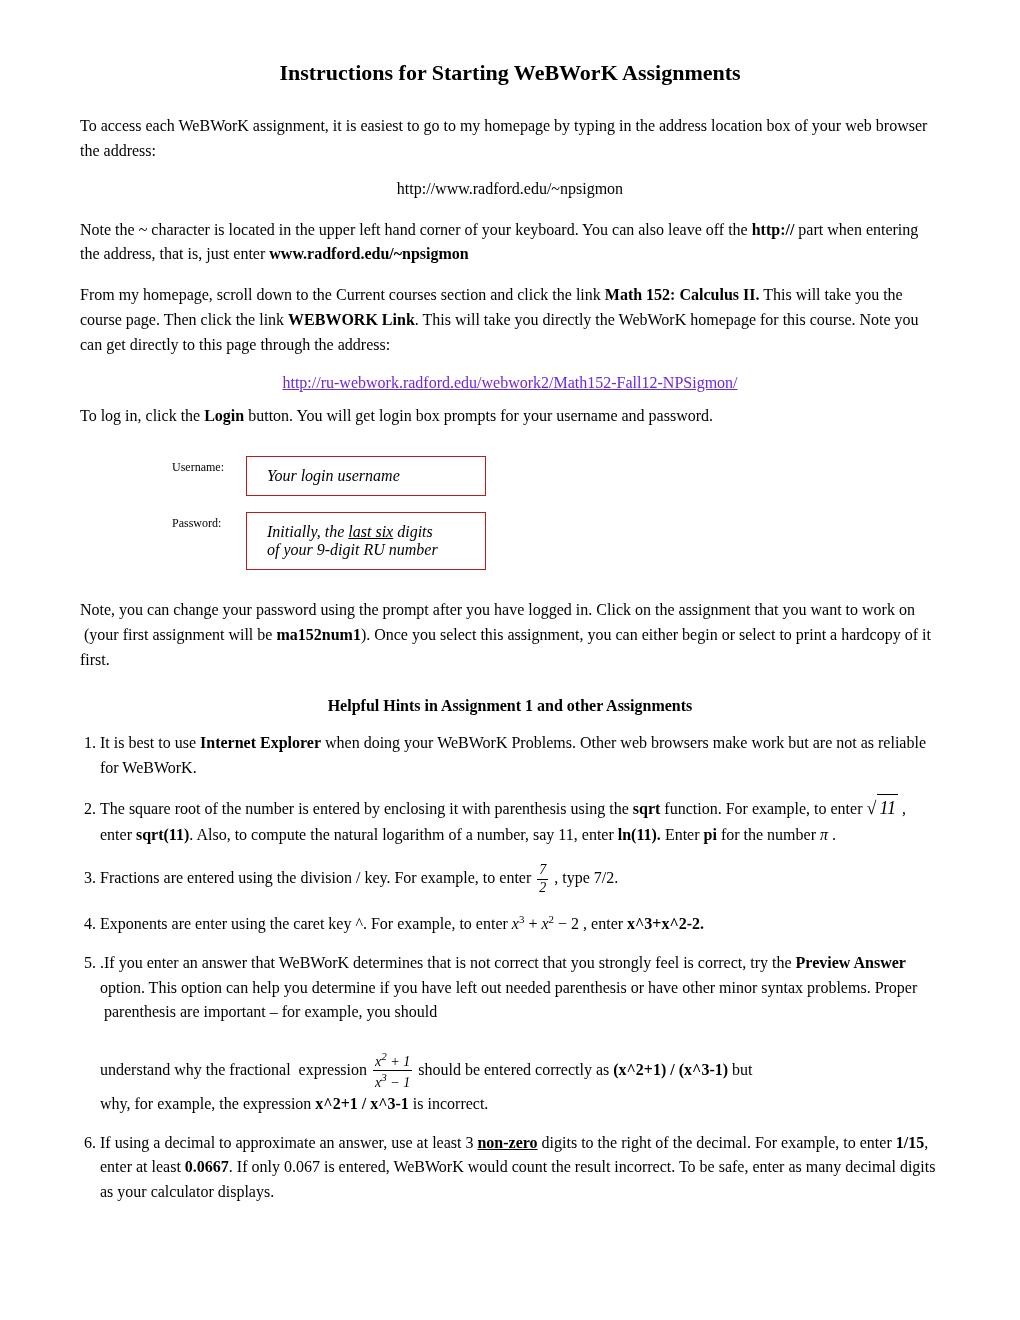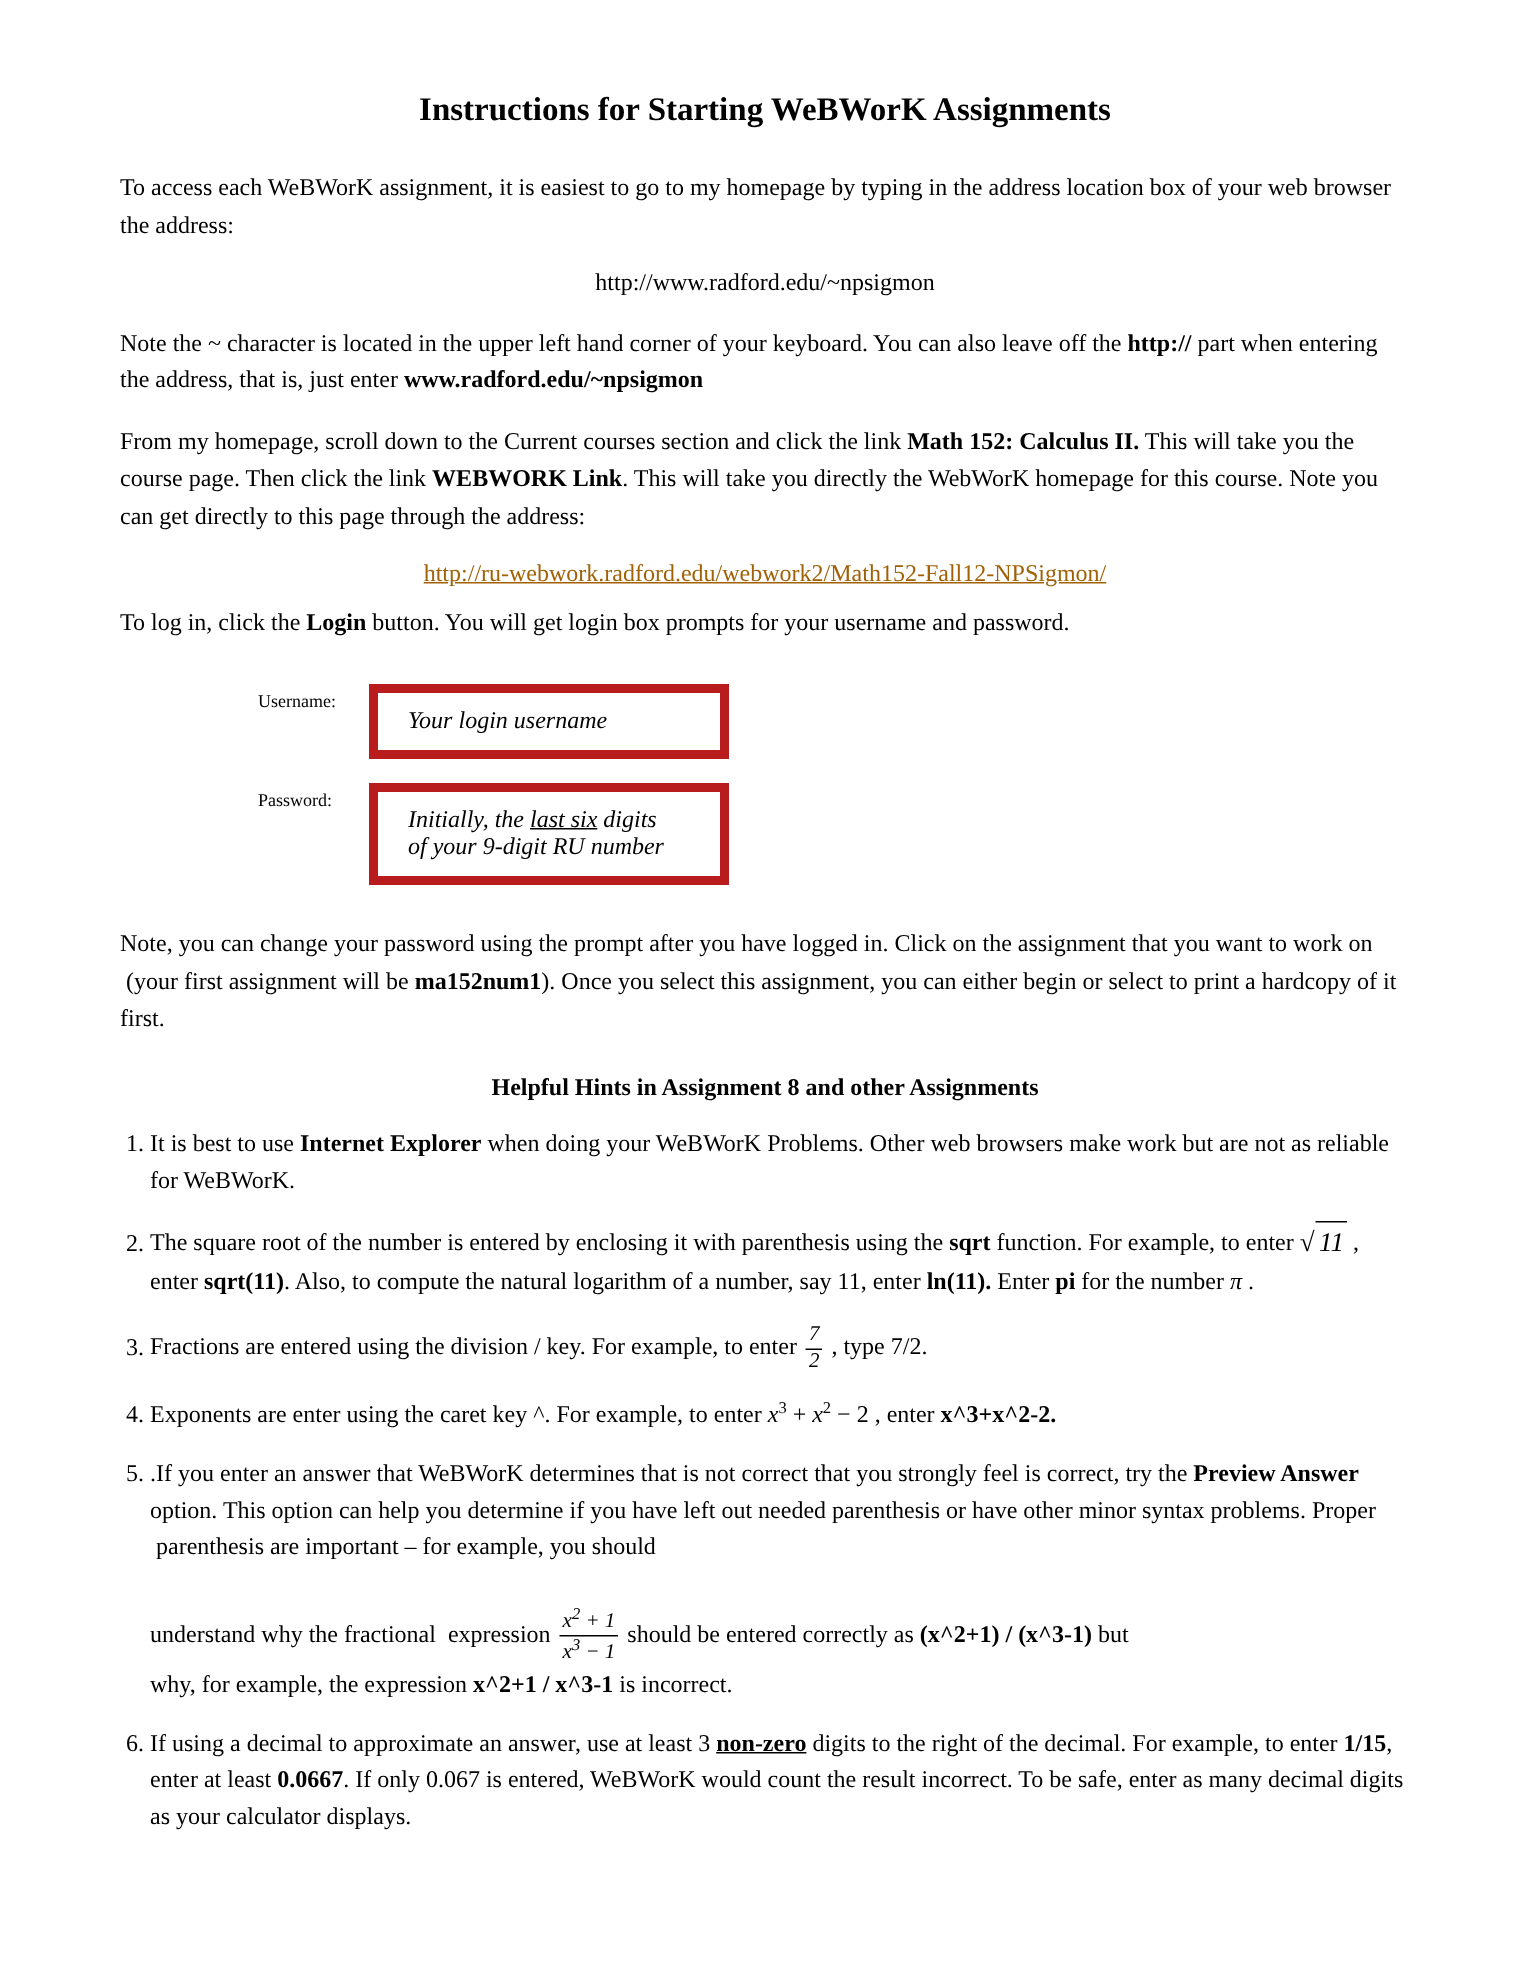--- a/index.html
+++ b/index.html
@@ -31,42 +31,42 @@
     }
 
     .center-bold {
       text-align: center;
       font-weight: normal;
       margin-bottom: 20px;
       margin-top: 16px;
     }
 
     a {
-      color: #a16207;
+      color: #6d28d9;
     }
 
     .login-table {
       margin: 20px 0 20px 80px;
       border-collapse: collapse;
     }
 
     .login-table td {
       padding: 8px 12px;
       vertical-align: middle;
     }
 
     .login-table .label-cell {
       font-size: 12px;
       padding-right: 10px;
       vertical-align: top;
       padding-top: 12px;
     }
 
     .login-box {
-      border: 6px solid #b91c1c;
+      border: 1px solid #b91c1c;
       padding: 10px 20px;
       min-width: 240px;
       font-style: italic;
       font-size: 16px;
       display: inline-block;
     }
 
     .login-box .underline-text {
       text-decoration: underline;
     }
@@ -181,21 +181,21 @@
     </td>
   </tr>
 </tbody>
   </table>
 
 <div class="content-block">
   Note, you can change your password using the prompt after you have logged in. Click on the assignment that you want to work on &nbsp;(your first assignment will be
   <strong>ma152num1</strong>). Once you select this assignment, you can either begin or select to print a hardcopy of it first.
 </div>
 
-<div class="section-heading">Helpful Hints in Assignment 8 and other Assignments</div>
+<div class="section-heading">Helpful Hints in Assignment 1 and other Assignments</div>
 
 <ol>
 
   <li>
     It is best to use <strong>Internet Explorer</strong> when doing your WeBWorK Problems. Other web browsers make work but are not as reliable for WeBWorK.
   </li>
 
   <li>
     The square root of the number is entered by enclosing it with parenthesis using the <strong>sqrt</strong> function. For
     example, to enter

